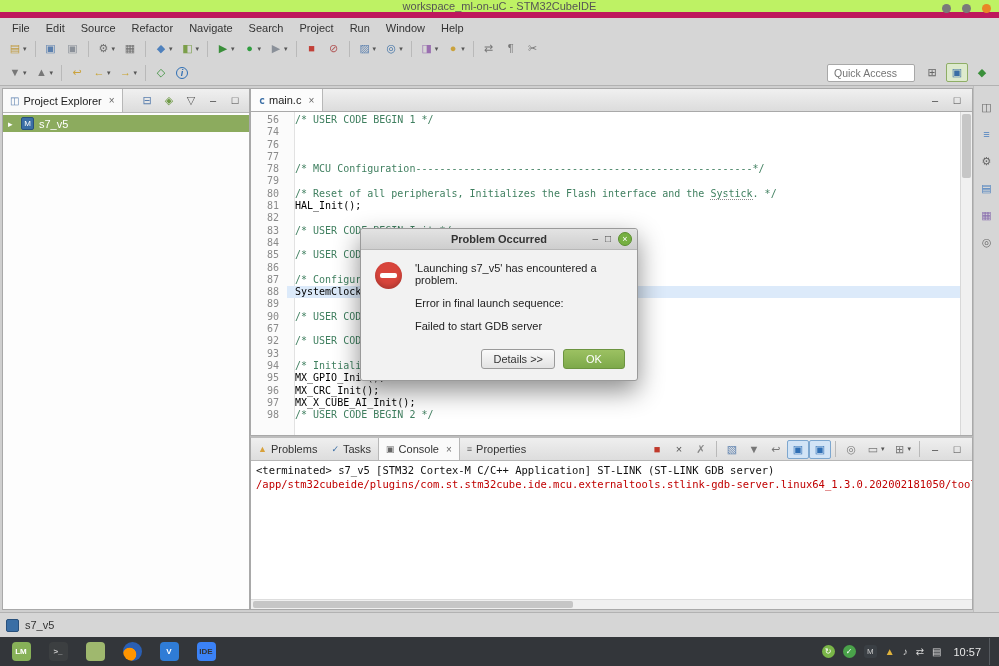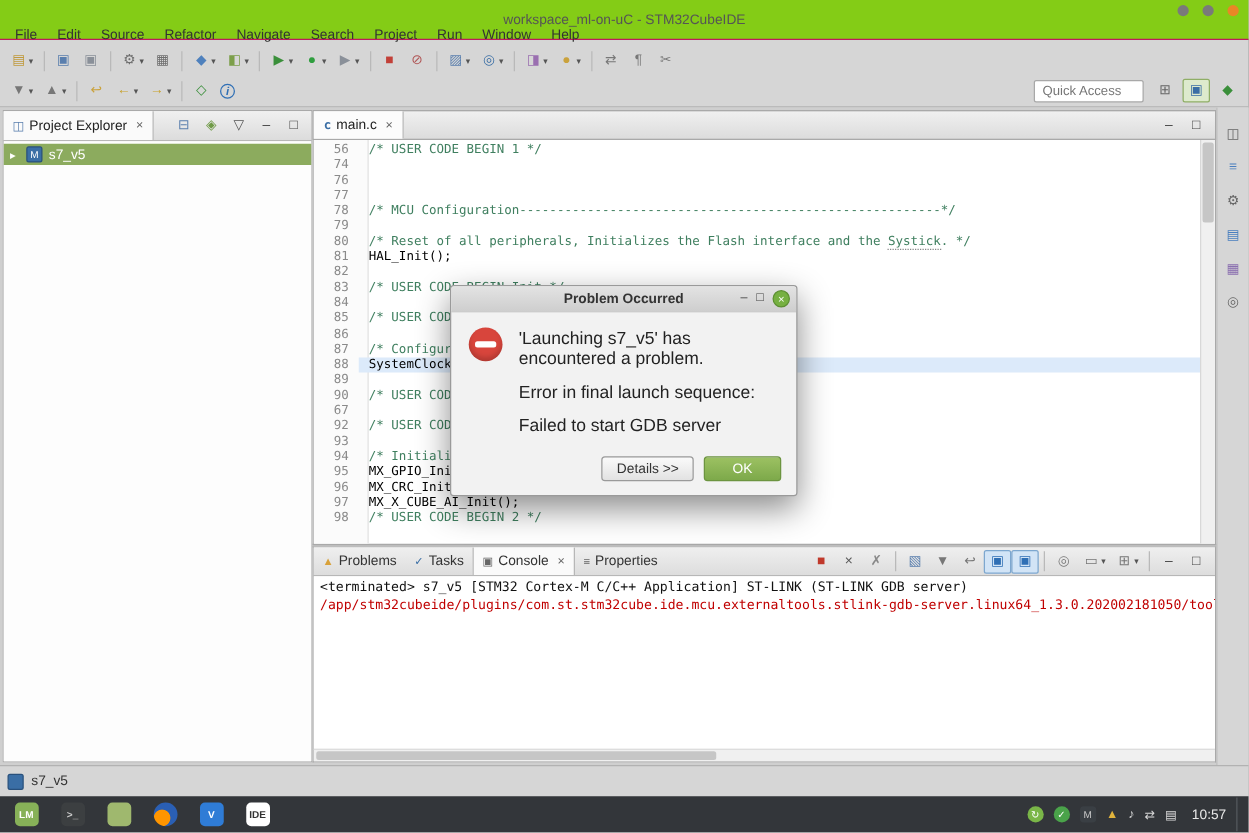--- a/index.html
+++ b/index.html
@@ -1,22 +1,22 @@
 <!DOCTYPE html>
 <html><head>
 <meta charset="utf-8">
 <style>
   * { margin:0; padding:0; box-sizing:border-box; }
   body { font-family:"Liberation Sans", sans-serif; background:#888; }
   #app { position:relative; width:999px; height:666px; background:#d6d6d6; overflow:hidden;
          font-family:"Liberation Sans", sans-serif; }
 
   
-  .titlebar { position:absolute; top:0; left:0; right:0; height:32px; background:#84cc16;
-              border-bottom:1px solid #be185d; display:flex; align-items:center; justify-content:center; }
+  .titlebar { position:absolute; top:0; left:0; right:0; height:18px; background:#bef264;
+              border-bottom:6px solid #be185d; display:flex; align-items:center; justify-content:center; }
   .title { font-size:11px; color:#555; }
   .winctrls { position:absolute; right:8px; top:4px; display:flex; gap:11px; }
   .windot { width:9px; height:9px; border-radius:50%; }
 
   
   .menubar { position:absolute; top:18px; left:0; right:0; height:19px; display:flex;
              align-items:center; padding-left:4px; }
   .menu-item { font-size:11px; color:#333; padding:2px 8px; cursor:default; }
 
   
@@ -130,21 +130,21 @@
   .dialog-title { flex:1; text-align:center; font-size:11px; font-weight:bold; color:#333; }
   .dlg-ctrls { position:absolute; right:5px; top:0; height:100%; display:flex; align-items:center; gap:7px; }
   .dlg-min, .dlg-max { font-size:10px; color:#444; line-height:10px; }
   .dlg-close { width:14px; height:14px; border-radius:50%; background:#76b041; color:#fff; font-size:9px;
                display:flex; align-items:center; justify-content:center; border:1px solid #5c8f31; }
   .dialog-body { display:flex; gap:13px; padding:12px 12px 2px 14px; }
   .err-icon { width:27px; height:27px; border-radius:50%; background:#d8453c; flex:none; position:relative;
               box-shadow:inset 0 -3px 4px rgba(0,0,0,0.18); }
   .err-icon::after { content:""; position:absolute; left:5px; right:5px; top:11px; height:5px;
                      background:#fff; border-radius:2px; }
-  .dialog-msgs { font-size:14px; color:#222; }
+  .dialog-msgs { font-size:11px; color:#222; }
   .dialog-msgs .m { margin-bottom:11px; }
   .dialog-buttons { display:flex; justify-content:flex-end; gap:8px; padding:4px 12px 11px; }
   .btn { font-size:11px; padding:3px 11px; border:1px solid #9a9a9a; border-radius:3px; color:#333;
          background:linear-gradient(#fafafa,#e2e2e2); cursor:default; }
   .btn-ok { background:linear-gradient(#9cc162,#7da94a); border-color:#6c9440; color:#fff; min-width:62px;
             text-align:center; }
 </style>
 </head>
 <body>
 
@@ -500,21 +500,21 @@
         <div class="appbtn">
           <div class="appicon" style="background: rgb(159, 184, 110); color: rgb(255, 255, 255);"></div>
         </div>
         <div class="appbtn">
           <div class="appicon circle" style="background: radial-gradient(circle at 35% 65%, rgb(255, 149, 0) 36%, rgb(42, 95, 180) 40%); color: rgb(255, 255, 255);"></div>
         </div>
         <div class="appbtn">
           <div class="appicon" style="background: rgb(47, 124, 214); color: rgb(255, 255, 255);">V</div>
         </div>
         <div class="appbtn">
-          <div class="appicon" style="background: #ffffff; color: rgb(51, 51, 51);">IDE</div>
+          <div class="appicon" style="background: #3b82f6; color: rgb(51, 51, 51);">IDE</div>
         </div>
       </div>
     <div class="tb-right">
       <div class="systray">
           <div class="trayicon" style="background: rgb(122, 182, 72); width: 13px; height: 13px; font-size: 8px; color: rgb(255, 255, 255);">↻</div>
           <div class="trayicon" style="background: rgb(74, 163, 74); width: 13px; height: 13px; font-size: 8px; color: rgb(255, 255, 255);">✓</div>
           <div class="trayicon rounded" style="background: rgb(58, 63, 68); width: 13px; height: 13px; font-size: 8px; color: rgb(204, 204, 204);">M</div>
           <div class="trayicon" style="color: rgb(224, 179, 60);">▲</div>
           <div class="trayicon" style="color: rgb(216, 216, 216);">♪</div>
           <div class="trayicon" style="color: rgb(216, 216, 216);">⇄</div>

